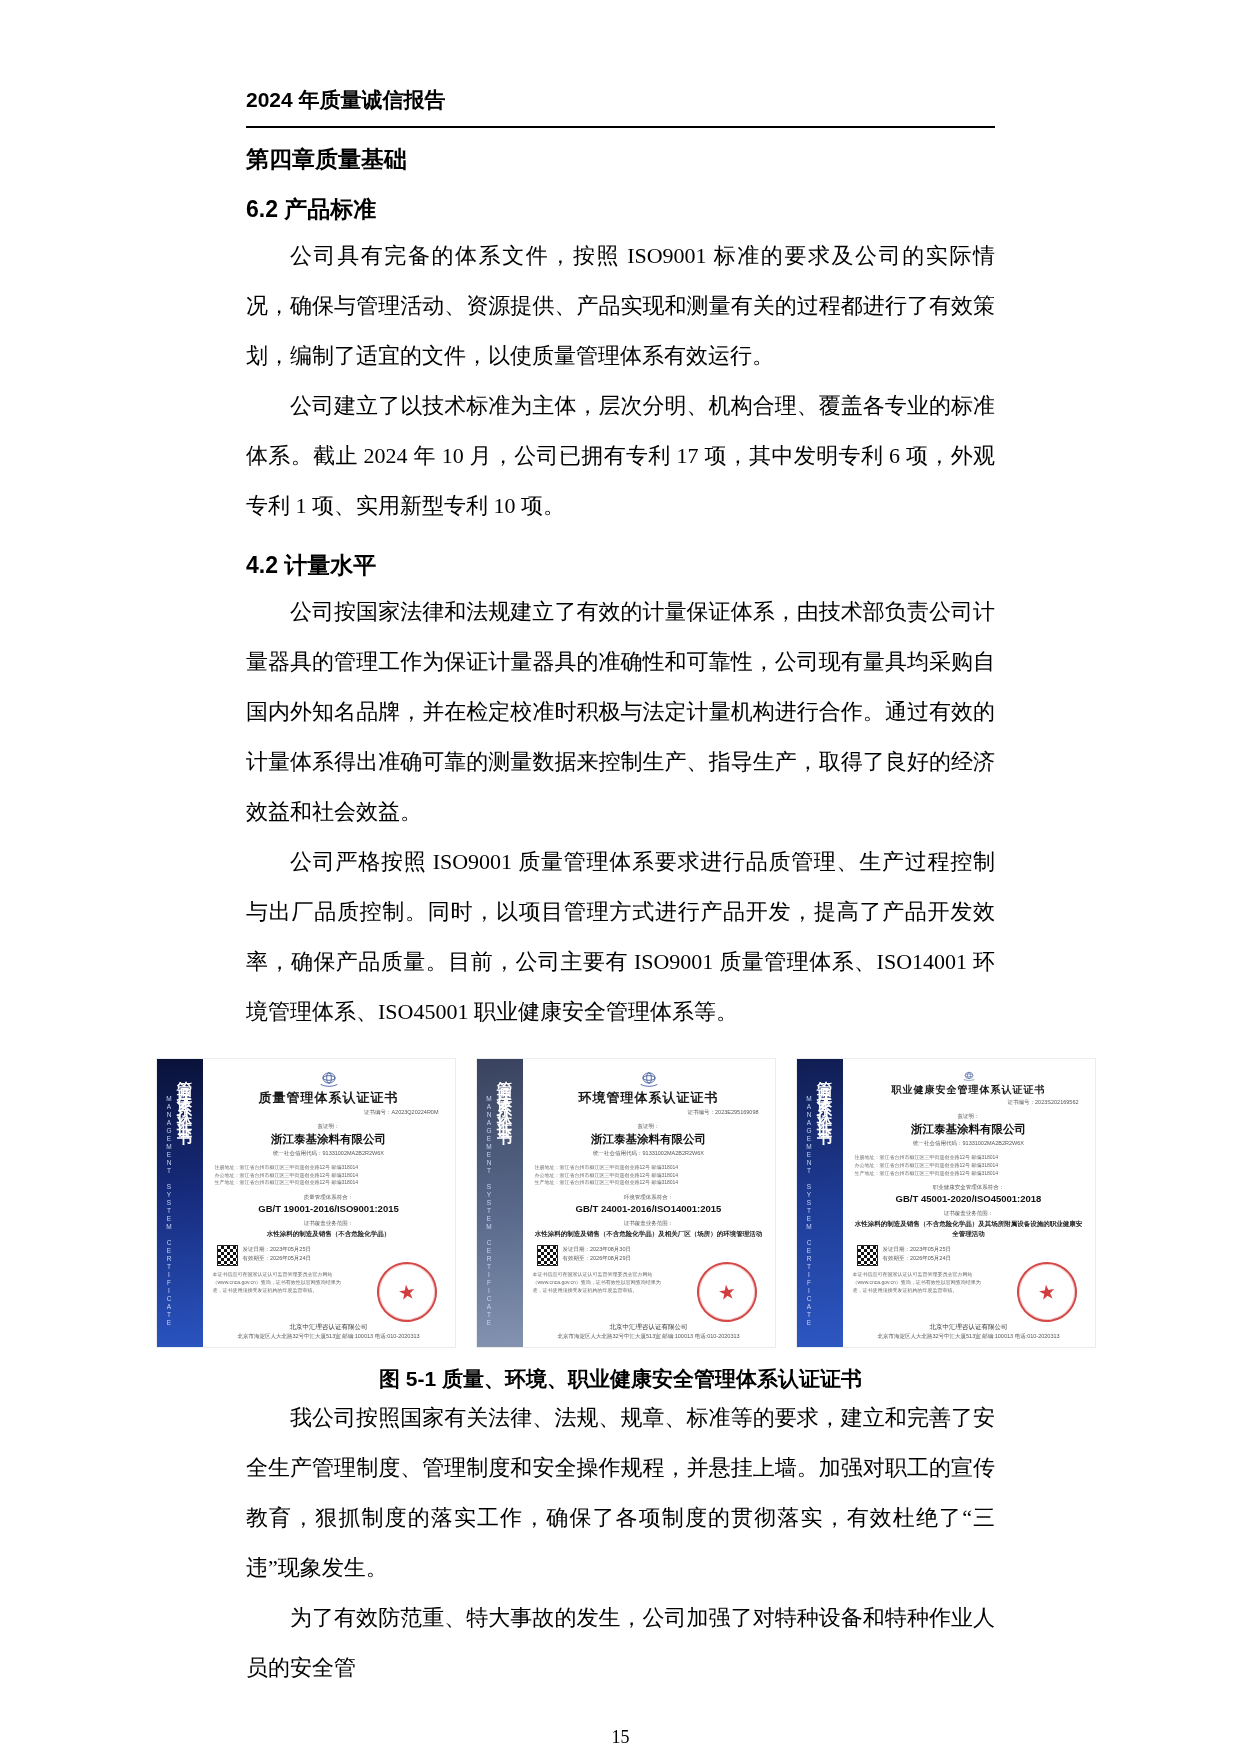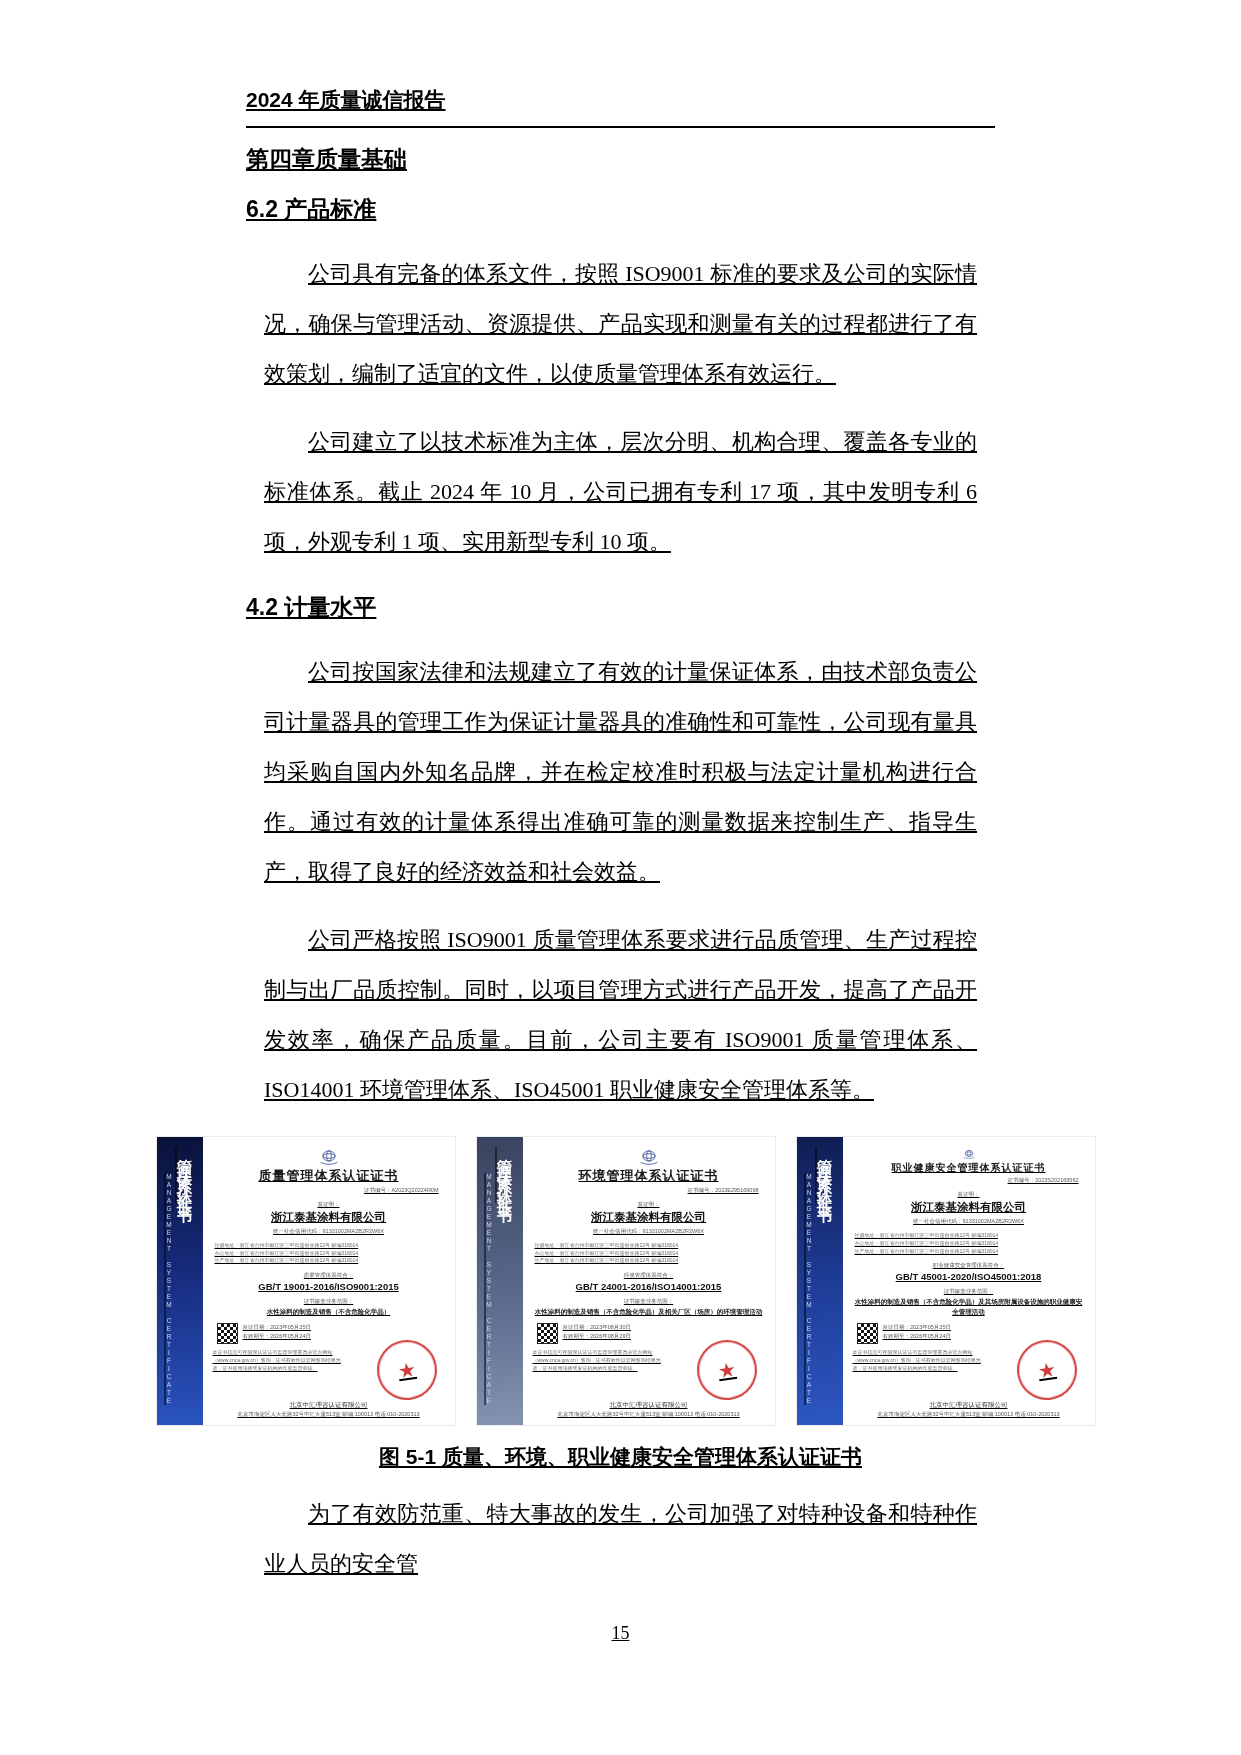--- a/index.html
+++ b/index.html
@@ -1,27 +1,27 @@
 <!DOCTYPE html>
 <html><head>
 <meta charset="utf-8">
 <style>
   html,body{margin:0;padding:0;background:#ffffff;}
   .page{
     width:989px;height:1755px;margin:0 auto;background:#fff;
     font-family:"Liberation Serif","DejaVu Serif",serif;color:#000;
-    box-sizing:border-box;padding:86px 120px 0 120px;position:relative;overflow:hidden;text-decoration:underline;
+    box-sizing:border-box;padding:86px 120px 0 120px;position:relative;overflow:hidden;
   }
   .hdr{font-family:"Liberation Sans","DejaVu Sans",sans-serif;font-weight:bold;
     font-size:21px;padding-bottom:12px;border-bottom:2px solid #000;}
   .chapter{font-family:"Liberation Sans","DejaVu Sans",sans-serif;font-weight:bold;
     font-size:23px;text-align:left;margin-top:16px;}
   .sec-h{font-family:"Liberation Sans","DejaVu Sans",sans-serif;font-weight:bold;
     font-size:23px;margin-top:12px;line-height:44px;}
-  .para{font-size:22px;line-height:50px;text-align:justify;text-indent:2em;margin:18px;}
+  .para{font-size:22px;line-height:50px;text-align:justify;text-indent:2em;margin:0;}
   
   .certs{display:flex;justify-content:center;gap:22px;margin:22px 0 0 10px;}
   .cert{display:flex;height:288px;box-shadow:0 0 0 1px #ececec;}
   .banner{width:46px;display:flex;justify-content:center;gap:2px;padding-top:10px;box-sizing:border-box;}
   .b1{background:linear-gradient(175deg,#0a1238 0%,#162a7a 45%,#2a54c0 100%);}
   .b2{background:linear-gradient(175deg,#39435f 0%,#5a6a8c 55%,#8393b0 100%);}
   .b3{background:linear-gradient(175deg,#101d52 0%,#1e3c96 50%,#2d57c2 100%);}
   .banner .en{writing-mode:vertical-rl;text-orientation:upright;
     font-family:"Liberation Sans","DejaVu Sans",sans-serif;font-size:6.5px;
     color:#c9d4f2;letter-spacing:1px;margin-top:26px;}
@@ -221,17 +221,18 @@
           <div class="issuer">北京中汇理咨认证有限公司</div>
           <div class="tiny">北京市海淀区人大北路32号中汇大厦513室 邮编:100013 电话:010-2020313</div>
         </div>
       </div>
     </div>
 
   </div>
 
   <div class="caption">图 5-1 质量、环境、职业健康安全管理体系认证证书</div>
 
+  <p class="para">我公司按照国家有关法律、法规、规章、标准等的要求，建立和完善了安全生产管理制度、管理制度和安全操作规程，并悬挂上墙。加强对职工的宣传教育，狠抓制度的落实工作，确保了各项制度的贯彻落实，有效杜绝了“三违”现象发生。</p>
   <p class="para">为了有效防范重、特大事故的发生，公司加强了对特种设备和特种作业人员的安全管</p>
 
   <div class="pageno">15</div>
 
 </div>
 
 </body></html>

